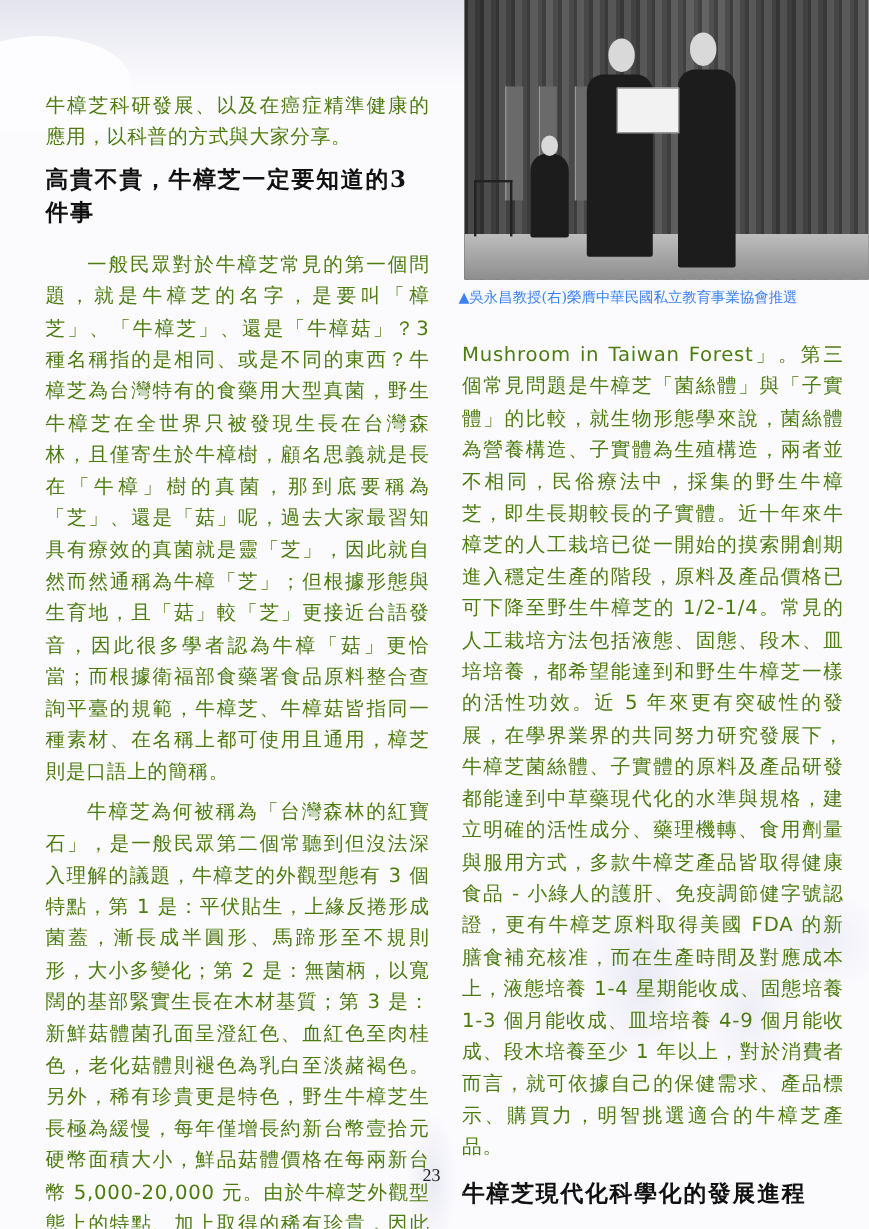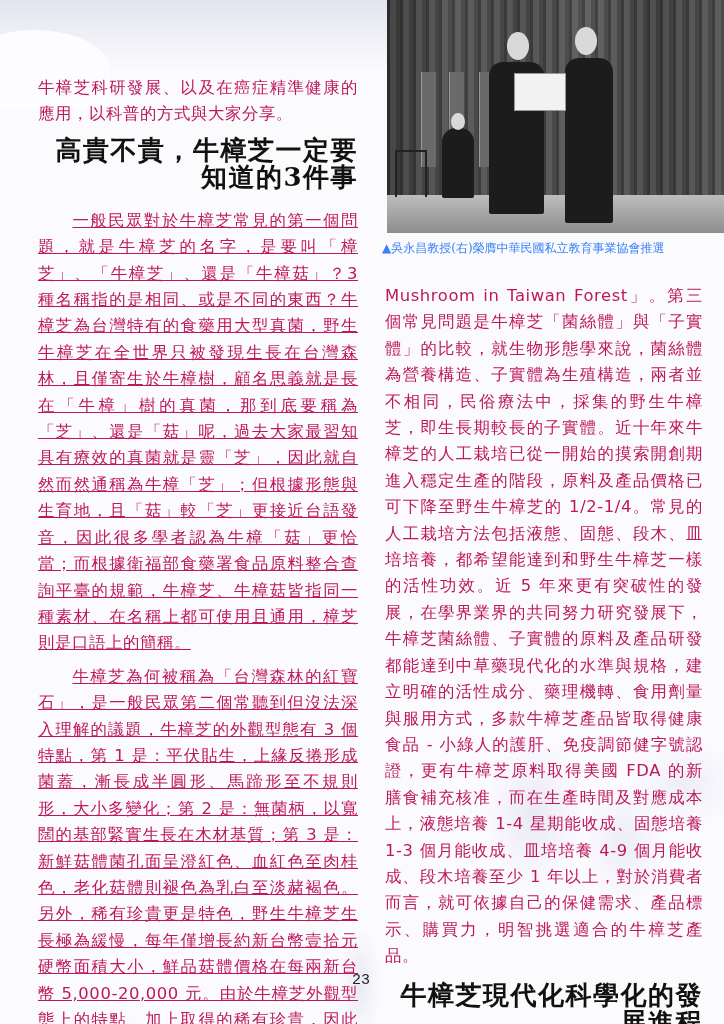--- a/index.html
+++ b/index.html
@@ -29,26 +29,26 @@
     background: radial-gradient(ellipse 30px 80px at 60px 80px, rgba(200,200,220,0.35), transparent 70%);
   }
   .col-left {
     position: absolute; left: 38px; top: 75px; width: 320px;
   }
   .col-right {
     position: absolute; left: 385px; top: 283px; width: 318px;
   }
   p {
     margin: 0; font-size: 16.4px; line-height: 26.4px; letter-spacing: 0.6px;
-    text-align: justify; color: #be185d;
+    text-align: justify; color: #4d7c0f;
   }
-  p.indent { text-indent: 2.1em; text-decoration: underline; }
+  p.indent { text-indent: 2.1em; }
   h2 {
     margin: 0; font-family: "DejaVu Serif", "Liberation Serif", serif;
-    font-weight: bold; font-size: 26px; line-height: 27px; color: #111; letter-spacing: 1.5px; text-align: right;
+    font-weight: bold; font-size: 19px; line-height: 27px; color: #111; letter-spacing: 1.5px;
   }
   .lead { margin-bottom: 9px; }
   .h-left { margin-bottom: 17px; }
   .para-gap { margin-top: 7px; }
   .photo {
     position: absolute; left: 387px; top: 0; width: 337px; height: 233px;
     background: linear-gradient(90deg, #3a3a3a, #555 20%, #4a4a4a 40%, #5a5a5a 60%, #444 80%, #555);
     overflow: hidden;
   }
   .photo .curtain {
@@ -65,21 +65,21 @@
   .photo .cert { position: absolute; left: 127px; top: 73px; width: 50px; height: 36px; background: #f2f2f2; border: 1px solid #999; }
   .photo .chair { position: absolute; left: 8px; top: 150px; width: 28px; height: 45px; border: 2px solid #222; border-bottom: none; }
   .caption {
     position: absolute; left: 382px; top: 240px; width: 340px;
     font-family: "DejaVu Serif", "Liberation Serif", serif; font-size: 12px; line-height: 17px; color: #3b82f6;
   }
   .caption .l2 { padding-left: 14px; }
   .h-right { margin-top: 12px; margin-bottom: 18px; }
   .page-num {
     position: absolute; left: 352px; top: 972px; font-size: 15px; color: #222;
-    font-family: Liberation Mono, monospace;
+    font-family: Liberation Serif, serif;
   }
 </style>
 </head>
 <body>
 
 <div class="bg-top"></div>
 <div class="bg-curve"></div>
 <div class="bg-flower"></div>
 <div class="bg-leaf"></div>
 

